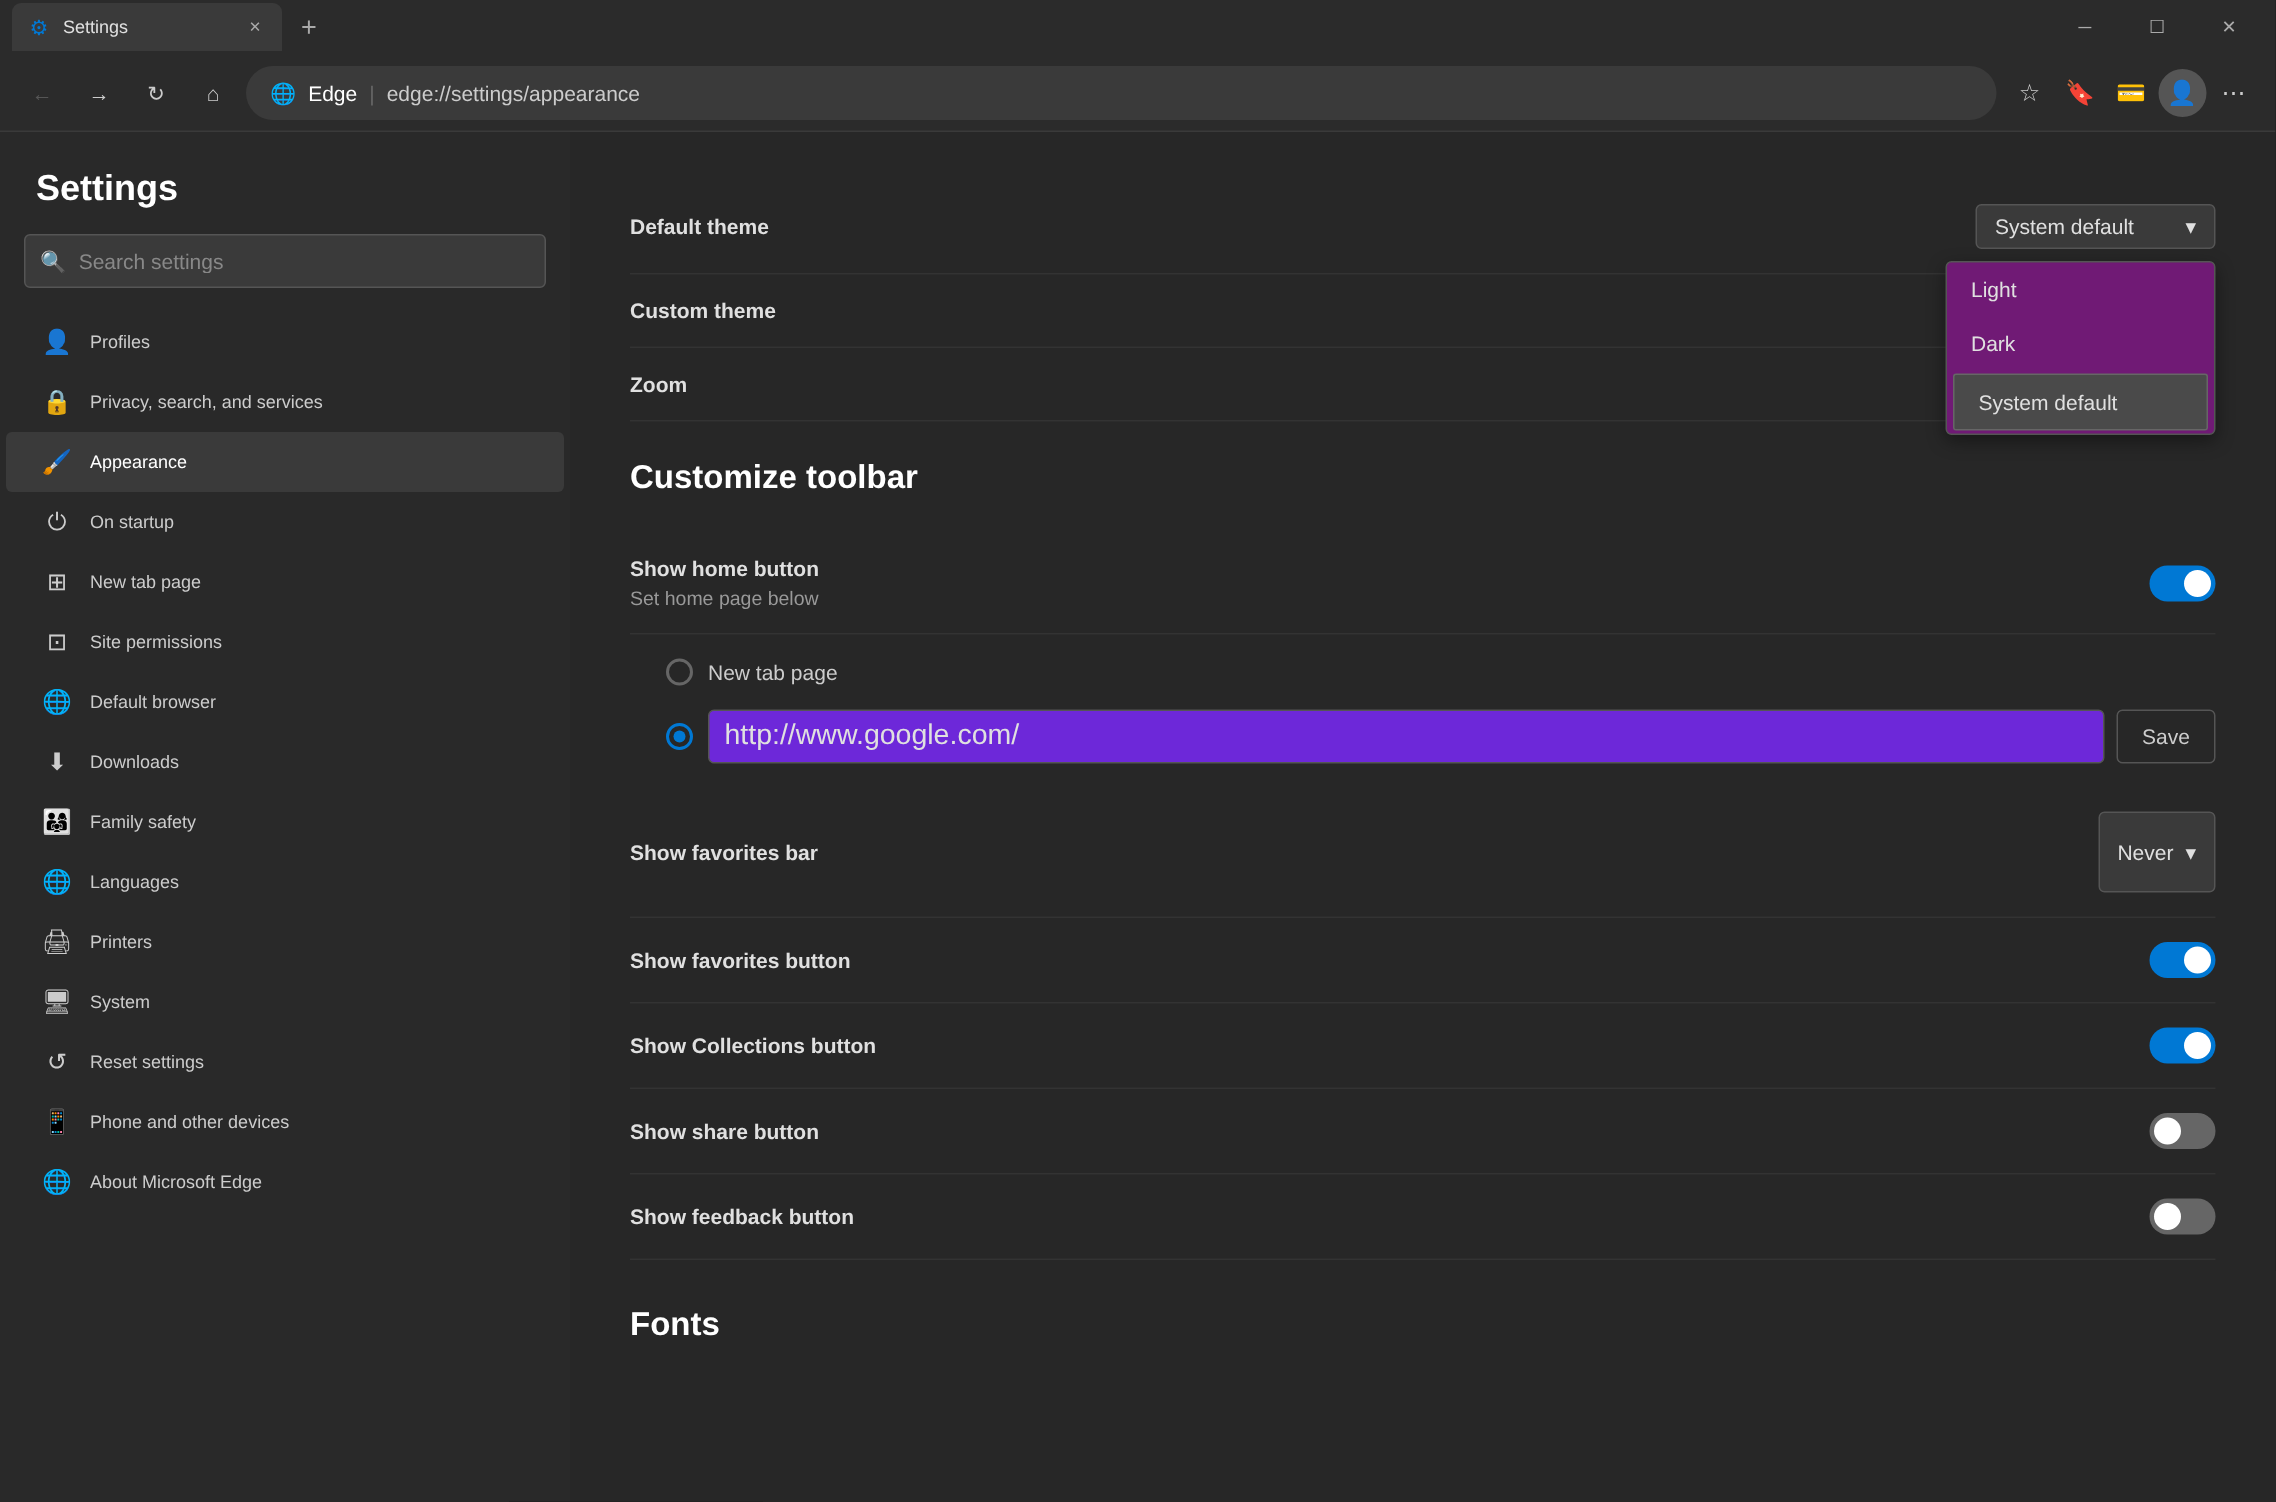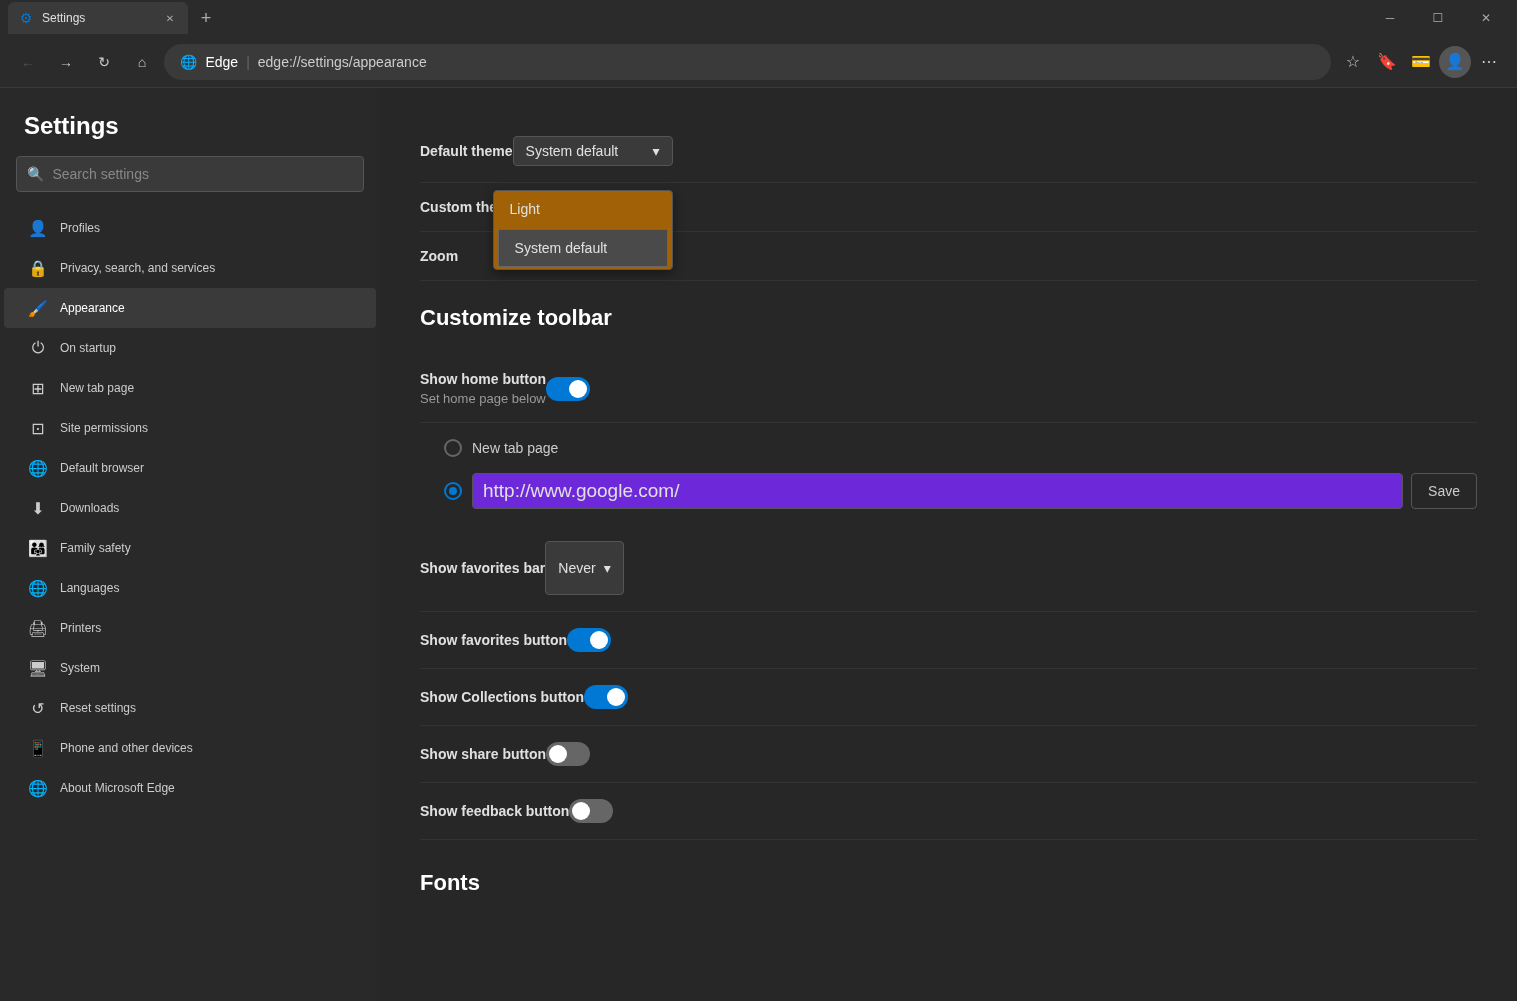--- a/index.html
+++ b/index.html
@@ -242,20 +242,21 @@
     }
     .section-title {
       font-size: 22px;
       font-weight: 600;
       color: #fff;
       margin-bottom: 24px;
     }
     .setting-row {
       display: flex;
       align-items: center;
+      justify-content: space-between;
       padding: 16px 0;
       border-bottom: 1px solid #333;
     }
     .setting-row:last-child { border-bottom: none; }
     .setting-label {
       font-size: 14px;
       font-weight: 600;
       color: #e0e0e0;
     }
     .setting-desc {
@@ -282,22 +283,22 @@
       display: flex;
       align-items: center;
       gap: 8px;
       cursor: pointer;
       min-width: 160px;
       justify-content: space-between;
     }
     .dropdown-menu {
       position: absolute;
       right: 0;
-      top: 54px;
-      background: #a16207;
+      top: 38px;
+      background: #701a75;
       border: 1px solid #555;
       border-radius: 4px;
       z-index: 100;
       min-width: 180px;
       box-shadow: 0 4px 12px rgba(0,0,0,0.4);
       margin-left: 48px;
     }
     .dropdown-option {
       padding: 10px 16px;
       font-size: 14px;
@@ -534,20 +535,21 @@
       <div>
         <div class="setting-label">Default theme</div>
       </div>
       <div class="dropdown-wrapper">
         <div class="dropdown-btn">
           <span>System default</span>
           <span>▾</span>
         </div>
         <div class="dropdown-menu">
           <div class="dropdown-option">Light</div>
+          <div class="dropdown-option">Dark</div>
           <div class="dropdown-option selected">System default</div>
         </div>
       </div>
     </div>
 
     <div class="setting-row">
       <div>
         <div class="setting-label">Custom theme</div>
       </div>
     </div>

